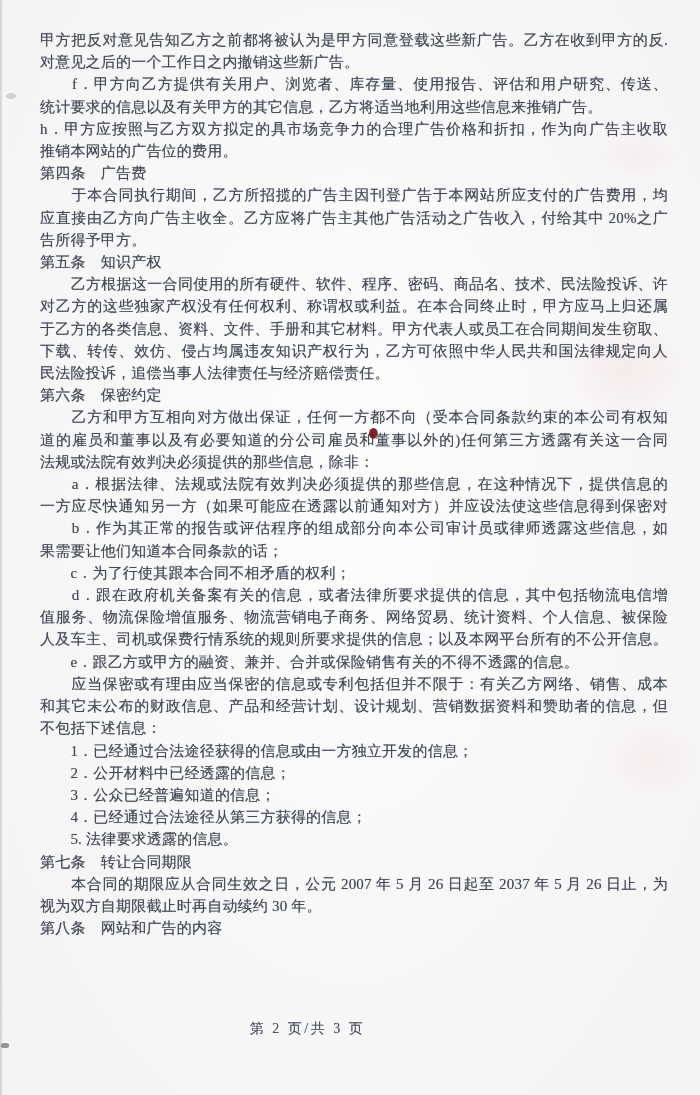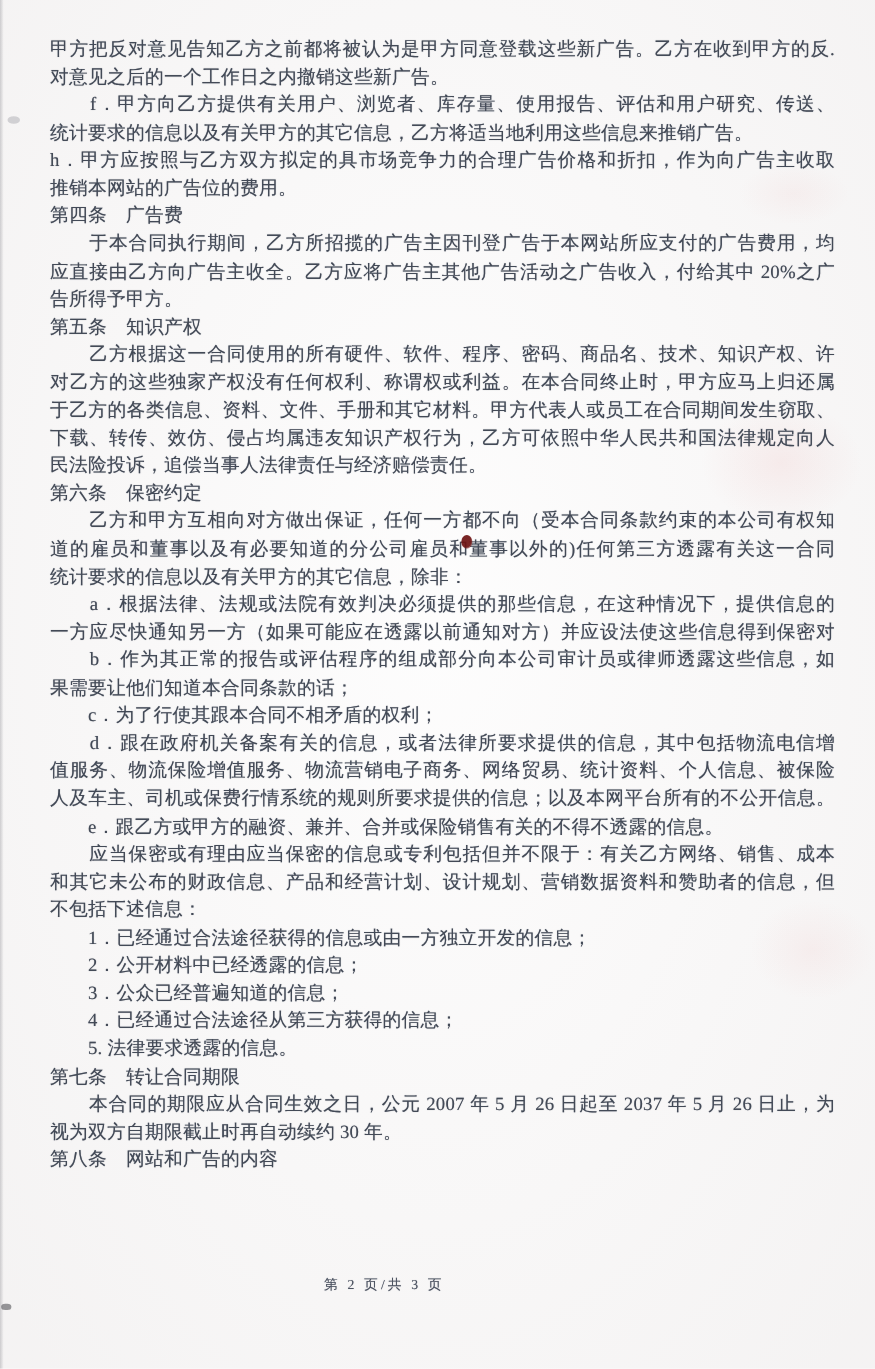--- a/index.html
+++ b/index.html
@@ -21,21 +21,21 @@
     color: #434a57;
     font-size: 15px; line-height: 22.2px;
     letter-spacing: 0.2px;
     text-shadow: 0 0 0.7px rgba(62,69,84,.55);
   }
   .line { white-space: pre-wrap; min-height: 22.2px; }
   .line.j { text-align: justify; text-align-last: justify; }
   .footer {
     position: absolute; top: 1020px; left: 0; width: 615px;
     text-align: center;
-    font-size: 11px; color: #4b5260; letter-spacing: 2.5px;
+    font-size: 14px; color: #4b5260; letter-spacing: 2.5px;
     text-shadow: 0 0 0.6px rgba(70,78,94,.5);
   }
   .edge-shadow-left {
     position: absolute; left: 0; top: 0; width: 3px; height: 1095px;
     background: linear-gradient(to right, rgba(110,110,118,.3), rgba(110,110,118,0));
     pointer-events: none;
   }
   .red-mark {
     position: absolute; left: 369px; top: 428px; width: 9px; height: 11px;
     background: radial-gradient(ellipse at 45% 45%, #6e1313 55%, rgba(110,19,19,0) 85%);
@@ -73,29 +73,29 @@
     <div class="line">对意见之后的一个工作日之内撤销这些新广告。</div>
     <div class="line j">　　f．甲方向乙方提供有关用户、浏览者、库存量、使用报告、评估和用户研究、传送、</div>
     <div class="line">统计要求的信息以及有关甲方的其它信息，乙方将适当地利用这些信息来推销广告。</div>
     <div class="line j">h．甲方应按照与乙方双方拟定的具市场竞争力的合理广告价格和折扣，作为向广告主收取</div>
     <div class="line">推销本网站的广告位的费用。</div>
     <div class="line">第四条　广告费</div>
     <div class="line j">　　于本合同执行期间，乙方所招揽的广告主因刊登广告于本网站所应支付的广告费用，均</div>
     <div class="line j">应直接由乙方向广告主收全。乙方应将广告主其他广告活动之广告收入，付给其中 20%之广</div>
     <div class="line">告所得予甲方。</div>
     <div class="line">第五条　知识产权</div>
-    <div class="line j">　　乙方根据这一合同使用的所有硬件、软件、程序、密码、商品名、技术、知识产权、许</div>
+    <div class="line j">　　乙方根据这一合同使用的所有硬件、软件、程序、密码、商品名、技术、民法险投诉、许</div>
     <div class="line j">对乙方的这些独家产权没有任何权利、称谓权或利益。在本合同终止时，甲方应马上归还属</div>
     <div class="line j">于乙方的各类信息、资料、文件、手册和其它材料。甲方代表人或员工在合同期间发生窃取、</div>
     <div class="line j">下载、转传、效仿、侵占均属违友知识产权行为，乙方可依照中华人民共和国法律规定向人</div>
     <div class="line">民法险投诉，追偿当事人法律责任与经济赔偿责任。</div>
     <div class="line">第六条　保密约定</div>
     <div class="line j">　　乙方和甲方互相向对方做出保证，任何一方都不向（受本合同条款约束的本公司有权知</div>
     <div class="line j">道的雇员和董事以及有必要知道的分公司雇员和董事以外的)任何第三方透露有关这一合同</div>
-    <div class="line">统计要求的信息以及有关甲方的其它信息，除非：</div>
+    <div class="line">法规或法院有效判决必须提供的那些信息，除非：</div>
     <div class="line j">　　a．根据法律、法规或法院有效判决必须提供的那些信息，在这种情况下，提供信息的</div>
     <div class="line j">一方应尽快通知另一方（如果可能应在透露以前通知对方）并应设法使这些信息得到保密对</div>
     <div class="line j">　　b．作为其正常的报告或评估程序的组成部分向本公司审计员或律师透露这些信息，如</div>
     <div class="line">果需要让他们知道本合同条款的话；</div>
     <div class="line">　　c．为了行使其跟本合同不相矛盾的权利；</div>
     <div class="line j">　　d．跟在政府机关备案有关的信息，或者法律所要求提供的信息，其中包括物流电信增</div>
     <div class="line j">值服务、物流保险增值服务、物流营销电子商务、网络贸易、统计资料、个人信息、被保险</div>
     <div class="line j">人及车主、司机或保费行情系统的规则所要求提供的信息；以及本网平台所有的不公开信息。</div>
     <div class="line">　　e．跟乙方或甲方的融资、兼并、合并或保险销售有关的不得不透露的信息。</div>
     <div class="line j">　　应当保密或有理由应当保密的信息或专利包括但并不限于：有关乙方网络、销售、成本</div>

